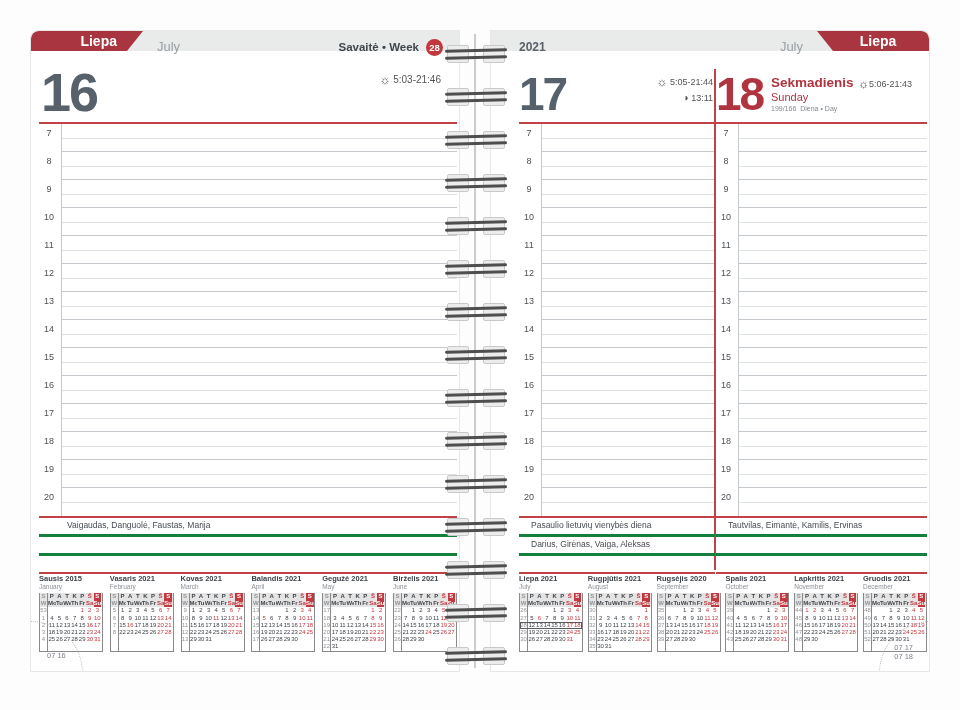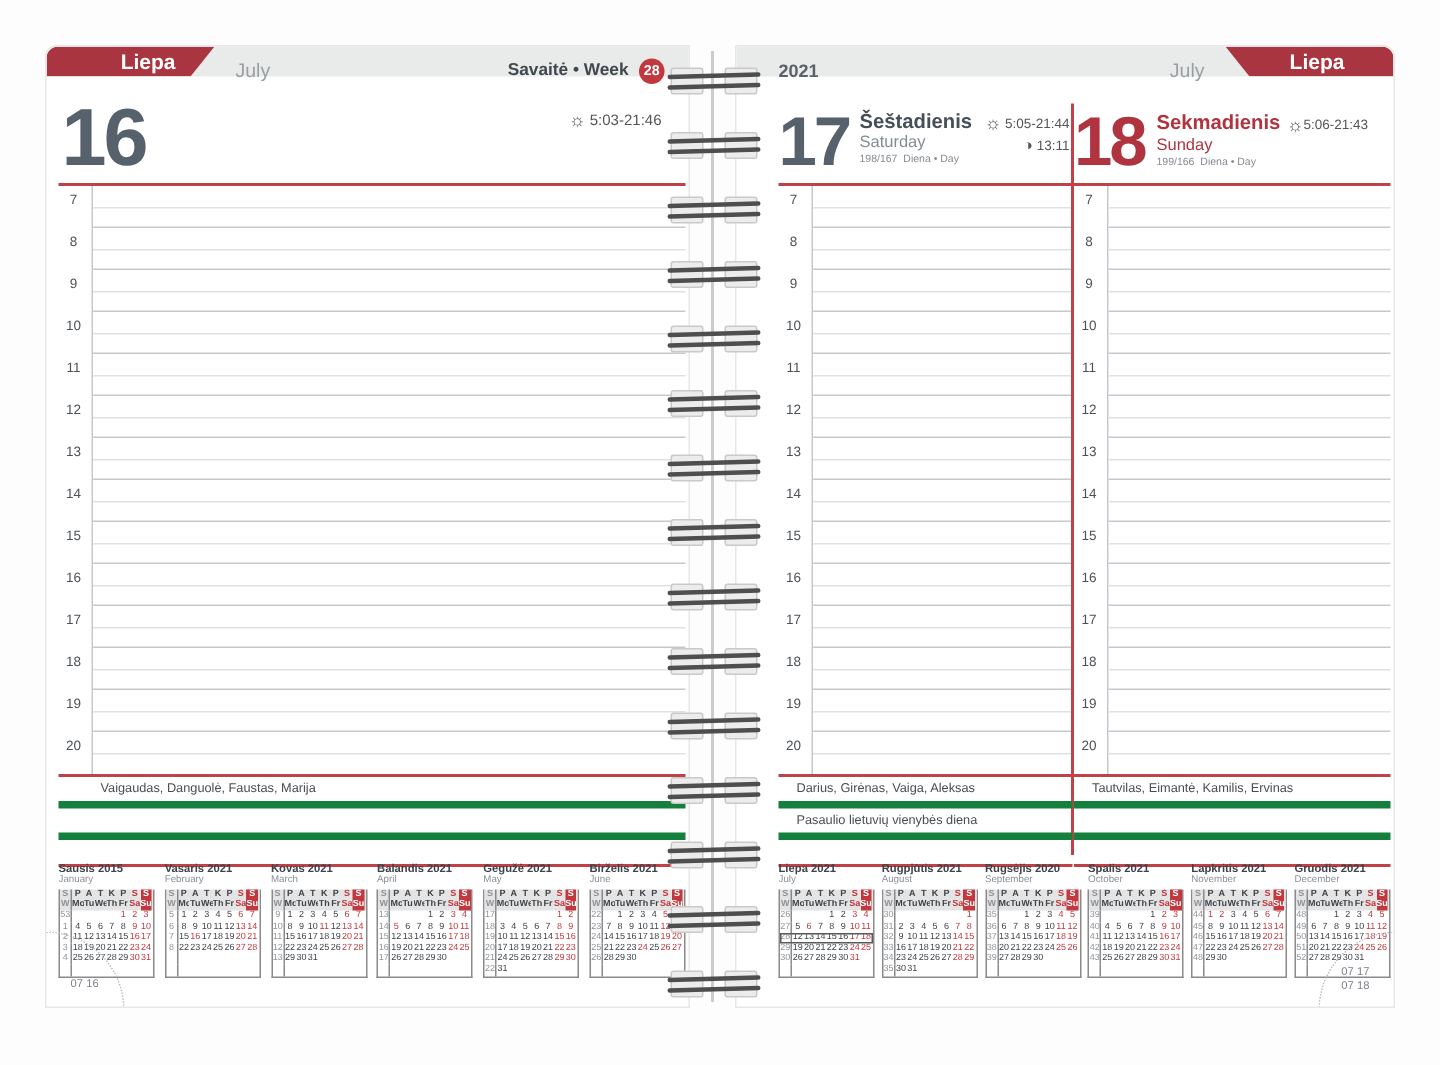--- a/index.html
+++ b/index.html
@@ -30,21 +30,21 @@
   .hour-grid{position:absolute;border-top:2px solid #c04248;box-sizing:border-box;}
   .hour-grid::before{content:"";position:absolute;left:22px;top:0;bottom:0;width:1px;background:#c5c9cd;}
   .hour-row{position:relative;height:28px;}
   .hour-label{position:absolute;left:0;top:4px;width:20px;text-align:center;font-size:9px;color:#4c5157;}
   .hline{position:absolute;left:23px;right:0;height:1px;}
   .hline.half{top:14px;background:#dfe2e5;}
   .hline.full{bottom:0;background:#c5c9cd;}
   .hour-row:last-child .hline.full{display:none;}
   
   .names{position:absolute;border-top:2px solid #c04248;border-bottom:2px solid #c04248;box-sizing:border-box;}
-  .name-row{height:16px;line-height:15px;border-bottom:5px solid #15803d;font-size:8.5px;color:#474c52;overflow:hidden;white-space:nowrap;}
+  .name-row{height:16px;line-height:15px;border-bottom:3px solid #15803d;font-size:8.5px;color:#474c52;overflow:hidden;white-space:nowrap;}
   .name-row:last-child{border-bottom:none;}
   .names.wide .name-row{padding-left:28px;}
   .names.narrow .name-row{padding-left:12px;}
   .divider-red{position:absolute;width:1.5px;background:#c04248;}
   
   .cal-strip{position:absolute;display:flex;justify-content:space-between;}
   .mini-cal{width:64px;}
   .cal-title{font-size:7.5px;font-weight:bold;color:#3c434a;line-height:9px;white-space:nowrap;}
   .cal-en{font-size:6.5px;color:#8b9097;line-height:8px;margin-bottom:2px;}
   .cal-grid{border-left:1px solid #8a8a8a;border-right:1px solid #8a8a8a;border-bottom:1px solid #8a8a8a;box-sizing:border-box;}
@@ -697,28 +697,20 @@
   <div class="page" id="page-right">
     <div class="band">
       <span class="band-year">2021</span>
       <span class="band-month-r">July</span>
       <div class="tab tab-right">
         <span>Liepa</span>
       </div>
     </div>
 
     <div class="big-num" style="left:28px;top:40px;font-size:46px;">17</div>
-    <div class="dh-text" style="position:absolute;left:82px;top:42px;">
-      <div class="lt" style="font-size:13.5px;">Šeštadienis</div>
-      <div class="en" style="font-size:11px;margin-top:1px;">Saturday</div>
-      <div class="doy" style="font-size:7px;margin-top:2px;">
-        <span>198/167</span>&nbsp;
-        <span>Diena • Day</span>
-      </div>
-    </div>
     <div class="suninfo" style="position:absolute;left:158px;top:44px;font-size:9px;text-align:right;width:64px;">
       <div><span class="sun-glyph">☼</span> <span>5:05-21:44</span></div>
       <div style="margin-top:3px;"><span class="moon-glyph">◑</span> <span>13:11</span></div>
     </div>
 
     <div class="big-num red" style="left:225px;top:40px;font-size:46px;">18</div>
     <div class="dh-text" style="position:absolute;left:280px;top:42px;">
       <div>
         <span class="lt" style="font-size:13.5px;color:#b03340;">Sekmadienis</span>
         <span class="suninfo" style="font-size:9px;"><span class="sun-glyph">☼</span><span>5:06-21:43</span></span>
@@ -868,22 +860,22 @@
           <div class="hline full"></div>
         </div>
         <div class="hour-row">
           <span class="hour-label">20</span>
           <div class="hline half"></div>
         </div>
       </div>
     <div class="divider-red" style="left:223px;top:38px;height:501px;"></div>
 
     <div class="names narrow" style="left:28px;top:485px;width:196px;">
+      <div class="name-row"><span>Pasaulio lietuvių vienybės diena</span></div>
       <div class="name-row"><span>Darius, Girėnas, Vaiga, Aleksas</span></div>
-      <div class="name-row"><span>Pasaulio lietuvių vienybės diena</span></div>
       <div class="name-row"></div>
     </div>
     <div class="names narrow" style="left:225px;top:485px;width:211px;">
       <div class="name-row"><span>Tautvilas, Eimantė, Kamilis, Ervinas</span></div>
       <div class="name-row"></div>
       <div class="name-row"></div>
     </div>
 
     <div class="cal-strip" id="cal-strip-right" style="left:28px;top:543px;width:408px;">
         <div class="mini-cal">

